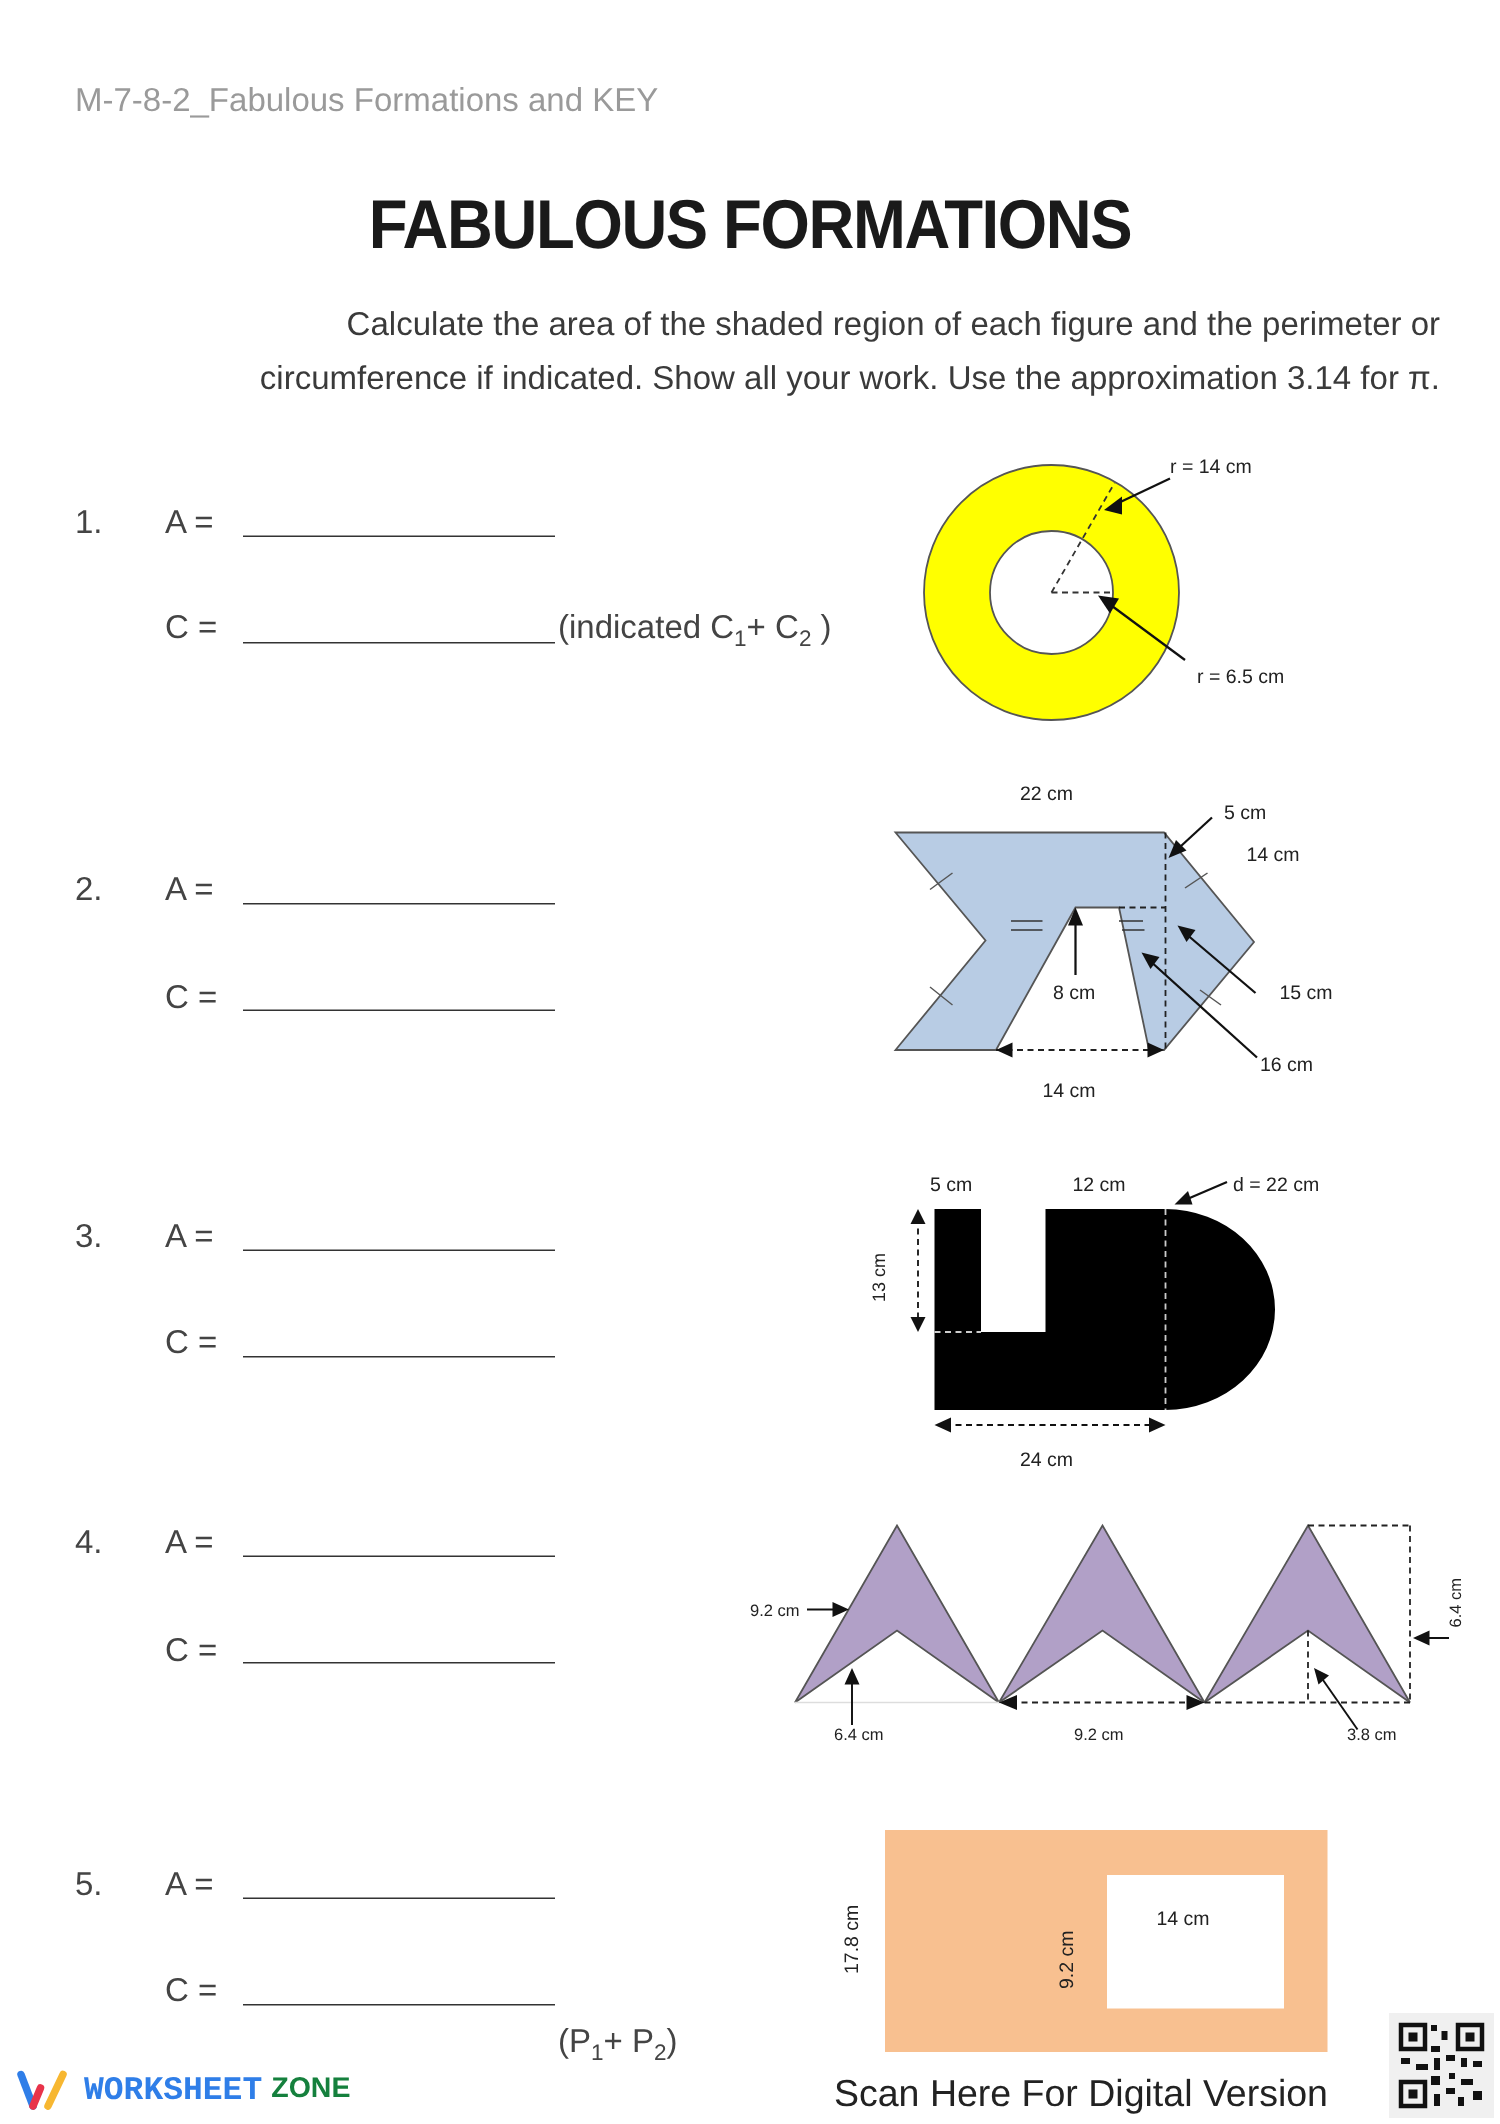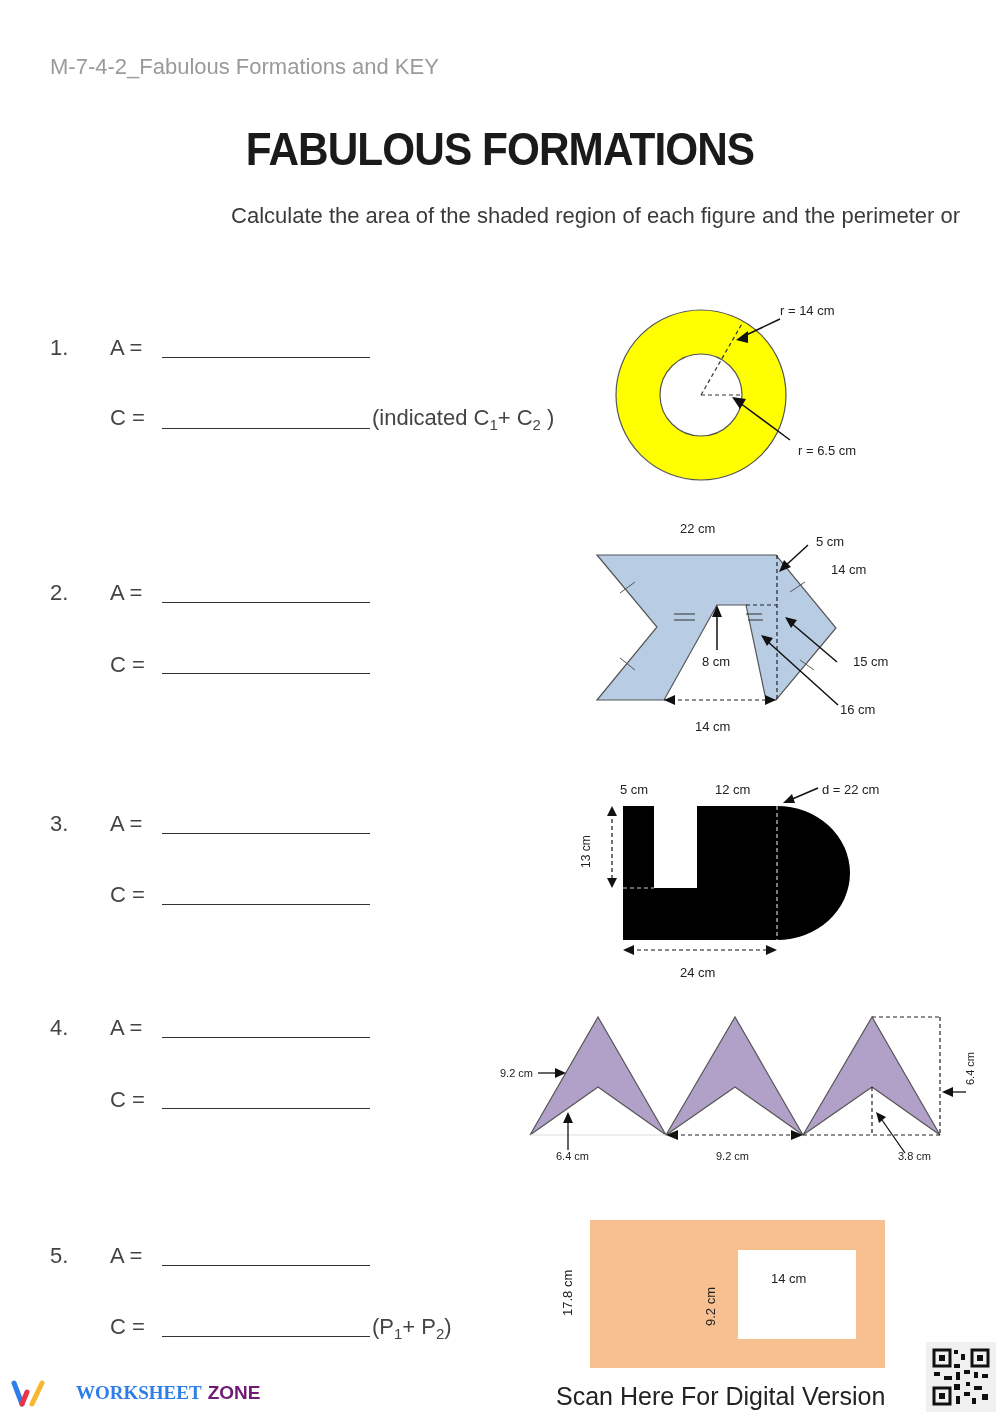--- a/index.html
+++ b/index.html
@@ -7,32 +7,33 @@
   .docid { position:absolute; left:50px; top:54px; font-size:22px; color:#9a9a9a; font-family:"Liberation Sans", sans-serif; }
   .title { position:absolute; left:0; width:1000px; top:122px; text-align:center; font-size:46px; font-weight:bold; color:#1a1a1a; letter-spacing:-1px; font-family:"Liberation Sans", sans-serif; transform:scaleX(0.92); }
   .instructions { position:absolute; left:40px; width:920px; top:198px; text-align:right; font-size:22px; line-height:36px; color:#3a3a3a; font-family:"Liberation Sans", sans-serif; }
   .q-num { position:absolute; left:50px; font-size:22px; color:#444; font-family:"Liberation Sans", sans-serif; }
   .q-label { position:absolute; left:110px; font-size:22px; color:#444; font-family:"Liberation Sans", sans-serif; }
   .blank { position:absolute; left:162px; width:208px; border-bottom:1.5px solid #333; height:0; }
   .note { position:absolute; left:372px; font-size:22px; color:#444; font-family:"Liberation Sans", sans-serif; }
   .note sub { font-size:15px; }
   svg text { font-family:"Liberation Sans", sans-serif; }
   .logo { position:absolute; left:10px; top:1378px; display:flex; align-items:center; gap:6px; }
-  .logo-word1 { color:#2f7ee8; font-weight:bold; font-size:19px; font-family:Liberation Serif, serif;margin-left:20px; }
-  .logo-word2 { color:#701a75; font-weight:bold; font-size:19px; font-family:"Liberation Sans", sans-serif; }
+  .logo-word1 { color:#2f7ee8; font-weight:bold; font-size:22px; font-family:Liberation Mono, monospace; }
+  .logo-word2 { color:#15803d; font-weight:bold; font-size:19px; font-family:"Liberation Sans", sans-serif; }
   .scan { position:absolute; left:556px; top:1382px; font-size:25px; color:#222; font-family:Liberation Sans, sans-serif; }
   .qr { position:absolute; left:926px; top:1342px; width:70px; height:70px; background:#f0f0f0; }
 </style>
 </head>
 <body>
 
-<div class="docid">M-7-4-2_Fabulous Formations and KEY</div>
+<div class="docid">M-7-8-2_Fabulous Formations and KEY</div>
 <div class="title">FABULOUS FORMATIONS</div>
 <div class="instructions">
   <div>Calculate the area of the shaded region of each figure and the perimeter or</div>
+  <div>circumference if indicated. Show all your work. Use the approximation 3.14 for π.</div>
 </div>
 
 <div>
   <div class="q-num" style="top:335px">1.</div>
   <div class="q-label" style="top:335px">A =</div>
   <div class="blank" style="top:357px"></div>
   <div class="q-label" style="top:405px">C =</div>
   <div class="blank" style="top:428px;width:208px"></div>
   <div class="note" style="top:405px"><span>(indicated C</span><sub>1</sub><span>+ C</span><sub>2</sub><span> )</span></div>
   <svg style="position:absolute;left:600px;top:295px" width="280" height="195">
@@ -147,21 +148,21 @@
     <text x="484" y="80" font-size="11" fill="#222" transform="rotate(-90 484 80)">6.4 cm</text>
   </svg>
 </div>
 
 <div>
   <div class="q-num" style="top:1243px">5.</div>
   <div class="q-label" style="top:1243px">A =</div>
   <div class="blank" style="top:1265px"></div>
   <div class="q-label" style="top:1314px">C =</div>
   <div class="blank" style="top:1336px"></div>
-  <div class="note" style="top:1314px"><span>(P</span><sub>1</sub><span>+ P</span><sub>2</sub><span>)</span></div>
+  <div class="note" style="top:1348px"><span>(P</span><sub>1</sub><span>+ P</span><sub>2</sub><span>)</span></div>
   <svg style="position:absolute;left:550px;top:1210px" width="350" height="170">
     <rect x="40" y="10" width="295" height="148" fill="#f8c090"></rect>
     <rect x="188" y="40" width="118" height="89" fill="#ffffff"></rect>
     <text x="221" y="73" font-size="13" fill="#222">14 cm</text>
     <text x="22" y="106" font-size="13" fill="#222" transform="rotate(-90 22 106)">17.8 cm</text>
     <text x="165" y="116" font-size="13" fill="#222" transform="rotate(-90 165 116)">9.2 cm</text>
   </svg>
 </div>
 
 <div class="logo">

